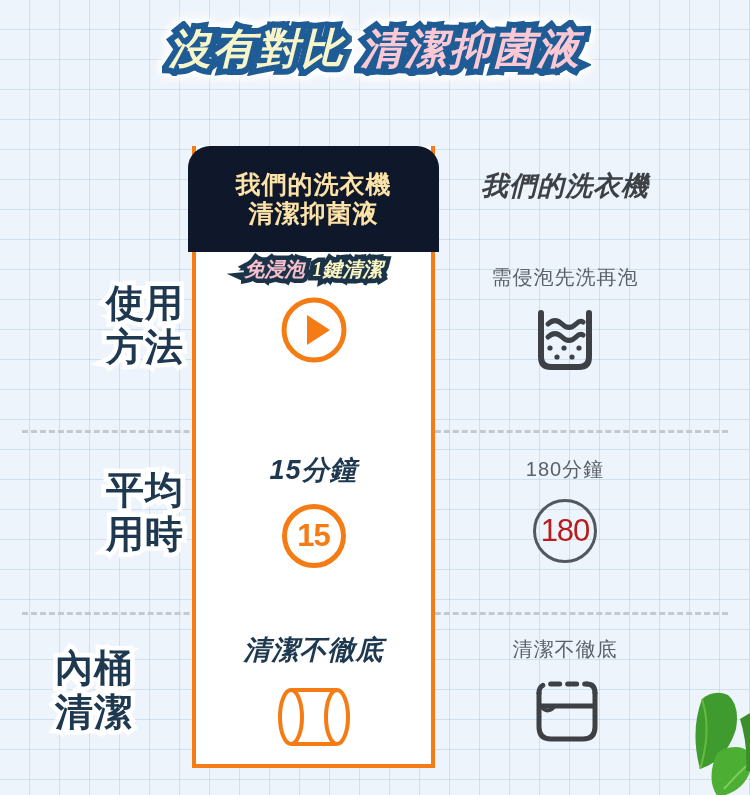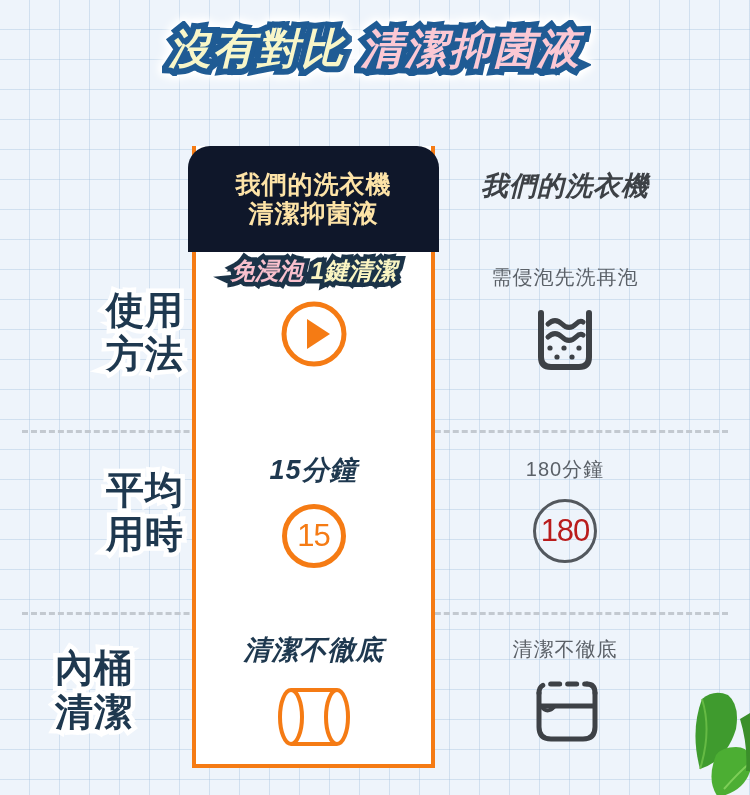--- a/index.html
+++ b/index.html
@@ -97,43 +97,44 @@
     text-align:right;
     color:#1e384f;
     font-size:38px;
     font-weight:bold;
     line-height:1.16;
     letter-spacing:1px;
     -webkit-text-stroke:9px #ffffff;
     paint-order:stroke fill;
   }
   .row-label span{ display:block; }
-  .rl-1{ top:288px; }
+  .rl-1{ top:281px; }
   .rl-2{ top:468px; }
   .rl-3{ top:646px;text-align:center; }
 
   
   .cellA{
     position:absolute;
     left:192px; width:243px;
     text-align:center;
   }
   .cA-1{ top:258px; }
   .cA-2{ top:452px; }
   .cA-3{ top:632px; }
 
   .badge-line{
     white-space:nowrap;
-    font-size:24px;
+    font-size:20px;
     font-weight:bold;
     font-style:italic;
     letter-spacing:0px;
     line-height:1.1;
     -webkit-text-stroke:9px #1b3348;
     paint-order:stroke fill;
+    font-family:Liberation Serif, serif;
   }
   .badge-pink{ color:#f9c0cd; }
   .badge-cream{ color:#faf5c2; margin-left:8px; }
 
   .cA-head{
     font-size:27px;
     font-weight:bold;
     font-style:italic;
     color:#1e384f;
     letter-spacing:1px;
@@ -154,21 +155,21 @@
     letter-spacing:1px;
   }
 
   
   .icon-slot{ margin-top:16px; display:flex; justify-content:center; }
 
   .circ-num{
     width:64px; height:64px;
     border-radius:50%;
     display:flex; align-items:center; justify-content:center;
-    font-size:31px; font-weight:normal;
+    font-size:31px; font-weight:bold;
     letter-spacing:-1px;
   }
   .circ-orange{ border:5px solid #f57b14; color:#f57b14; }
   .circ-gray{ border:3px solid #53585e; color:#b91c1c; font-weight:normal; }
 
   
   .leaves{ position:absolute; right:0; bottom:0; width:160px; height:110px; }
 
   
   .title-wrap .title-part{ position:relative; }

